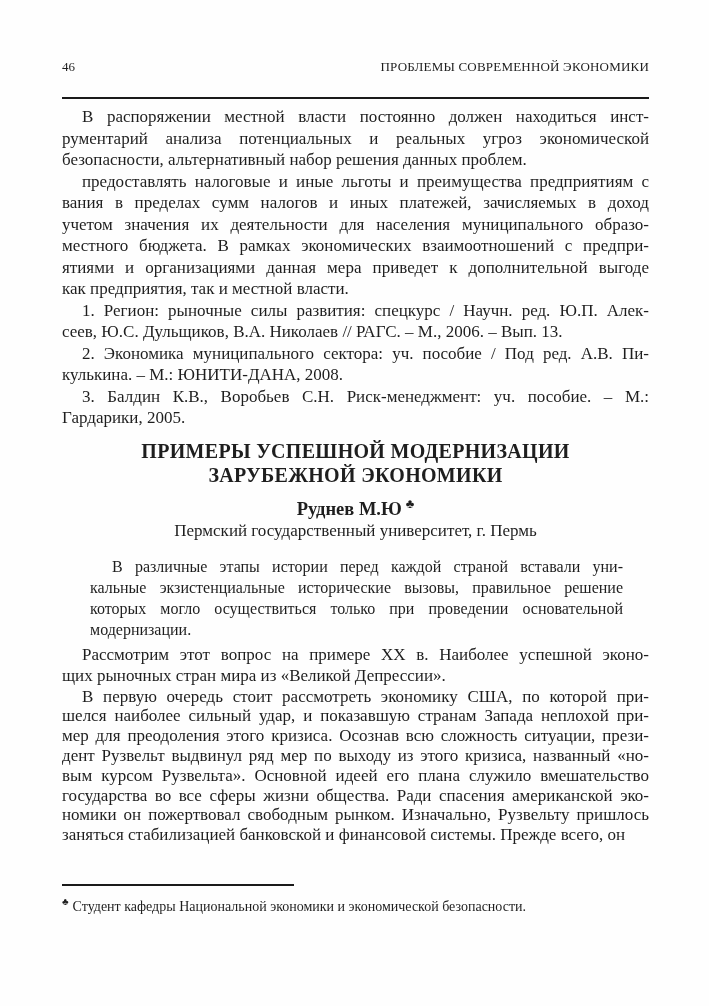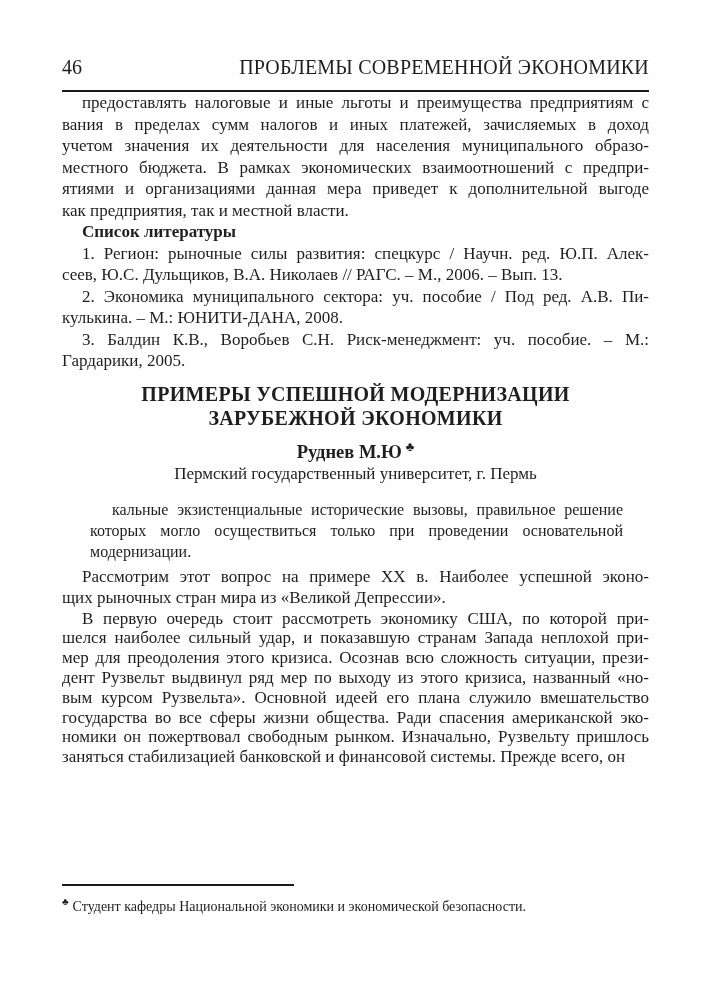--- a/index.html
+++ b/index.html
@@ -22,23 +22,23 @@
     top: 0;
     width: 587px;
   }
 
   
   .running-head {
     display: flex;
     justify-content: space-between;
     align-items: baseline;
     padding-top: 57px;
-    padding-bottom: 13px;
+    padding-bottom: 20px;
     border-bottom: 2px solid #1a1a1a;
-    font-size: 20px;
+    font-size: 13px;
     line-height: 20px;
   }
   .running-head .journal {
     letter-spacing: 0.2px;
   }
 
   
   .body-text {
     font-size: 17px;
     line-height: 21.5px;
@@ -137,31 +137,35 @@
 <body>
 
 <div class="page">
   <div class="content">
 
     <div class="running-head">
       <span class="page-num">46</span>
       <span class="journal">ПРОБЛЕМЫ СОВРЕМЕННОЙ ЭКОНОМИКИ</span>
     </div>
 
+    <div class="body-text para1 indent-first">
+        <div class="ln">В распоряжении местной власти постоянно должен находиться инст-</div>
+        <div class="ln">рументарий анализа потенциальных и реальных угроз экономической</div>
+        <div class="ln ln-last">безопасности, альтернативный набор решения данных проблем.</div>
+      </div>
 
     <div class="body-text indent-first">
         <div class="ln">предоставлять налоговые и иные льготы и преимущества предприятиям с</div>
         <div class="ln">вания в пределах сумм налогов и иных платежей, зачисляемых в доход</div>
         <div class="ln">учетом значения их деятельности для населения муниципального образо-</div>
         <div class="ln">местного бюджета. В рамках экономических взаимоотношений с предпри-</div>
         <div class="ln">ятиями и организациями данная мера приведет к дополнительной выгоде</div>
         <div class="ln ln-last">как предприятия, так и местной власти.</div>
       </div>
 
-    <div class="bib-heading">Список литературы</div>
 
     <div class="body-text indent-first">
         <div class="ln">1. Регион: рыночные силы развития: спецкурс / Научн. ред. Ю.П. Алек-</div>
         <div class="ln ln-last">сеев, Ю.С. Дульщиков, В.А. Николаев // РАГС. – М., 2006. – Вып. 13.</div>
       </div>
     <div class="body-text indent-first">
         <div class="ln">2. Экономика муниципального сектора: уч. пособие / Под ред. А.В. Пи-</div>
         <div class="ln ln-last">кулькина. – М.: ЮНИТИ-ДАНА, 2008.</div>
       </div>
     <div class="body-text indent-first">
@@ -174,20 +178,21 @@
         <div class="ln ln-last">ЗАРУБЕЖНОЙ ЭКОНОМИКИ</div>
       </div>
 
     <div class="author-line">
       <span>Руднев М.Ю</span><span class="fn-mark">♣</span>
     </div>
 
     <div class="affiliation">Пермский государственный университет, г. Пермь</div>
 
     <div class="abstract">
+        <div class="ln">В различные этапы истории перед каждой страной вставали уни-</div>
         <div class="ln">кальные экзистенциальные исторические вызовы, правильное решение</div>
         <div class="ln">которых могло осуществиться только при проведении основательной</div>
         <div class="ln ln-last">модернизации.</div>
       </div>
 
     <div class="body-text after-abstract indent-first">
         <div class="ln">Рассмотрим этот вопрос на примере XX в. Наиболее успешной эконо-</div>
         <div class="ln ln-last">щих рыночных стран мира из «Великой Депрессии».</div>
       </div>
 

